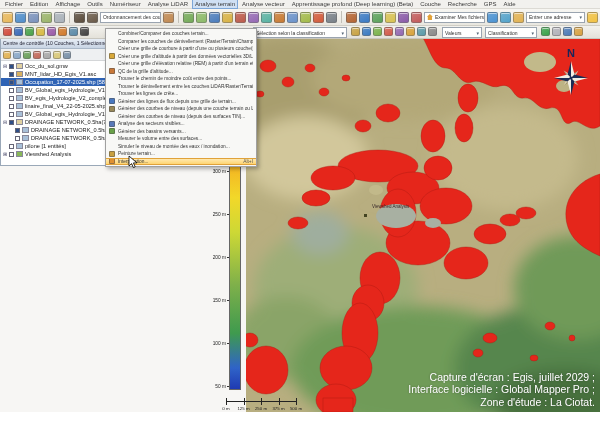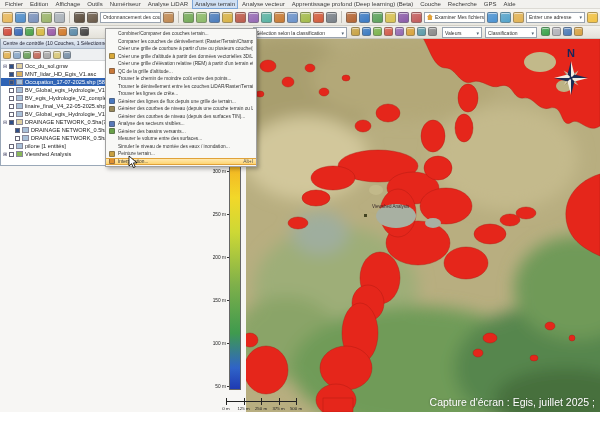--- a/index.html
+++ b/index.html
@@ -292,21 +292,23 @@
           <polygon points="0,17 0,0 3.5,3.5" fill="#1d2d55"></polygon>
             <polygon points="0,17 0,0 -3.5,3.5" fill="#f2efe4"></polygon>
           <polygon points="-17,0 0,0 -3.5,3.5" fill="#1d2d55"></polygon>
             <polygon points="-17,0 0,0 -3.5,-3.5" fill="#f2efe4"></polygon>
           <circle cx="0" cy="0" r="1.6" fill="#1d2d55"></circle>
         </g>
         <text x="0" y="-21" text-anchor="middle" font-size="11" font-weight="bold" fill="#16265c">N</text>
       </g>
     </svg>
     <div class="caption" id="caption">
-        <div>Capture d'écran : Egis, juillet 2025 ;</div>
+        <div>Capture d'écran : Egis, juillet 2029 ;</div>
+        <div>Interface logicielle : Global Mapper Pro ;</div>
+        <div>Zone d'étude : La Ciotat.</div>
       </div>
   </div>
 
   <div class="legend">
     <div class="bar"></div>
     <div id="legend-ticks">
         <div class="tick" style="top: 0px;">450 m</div>
         <div class="tick" style="top: 43px;">400 m</div>
         <div class="tick" style="top: 86px;">350 m</div>
         <div class="tick" style="top: 129px;">300 m</div>

